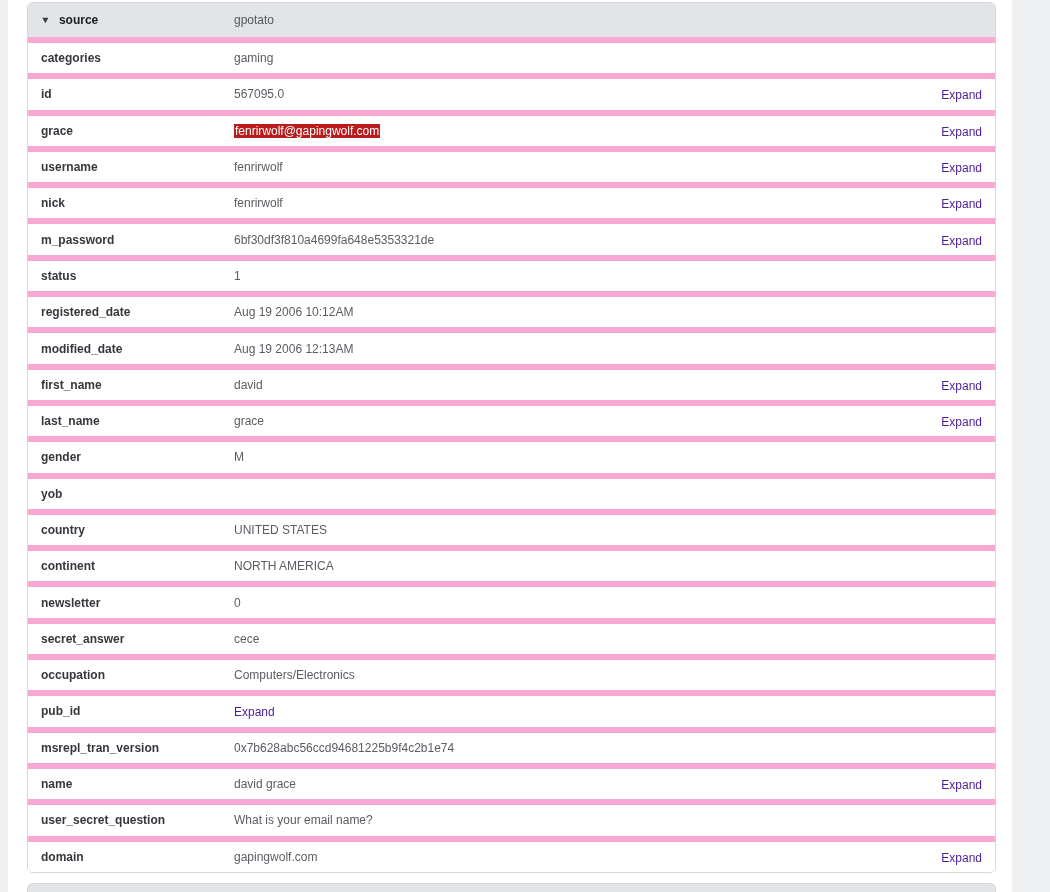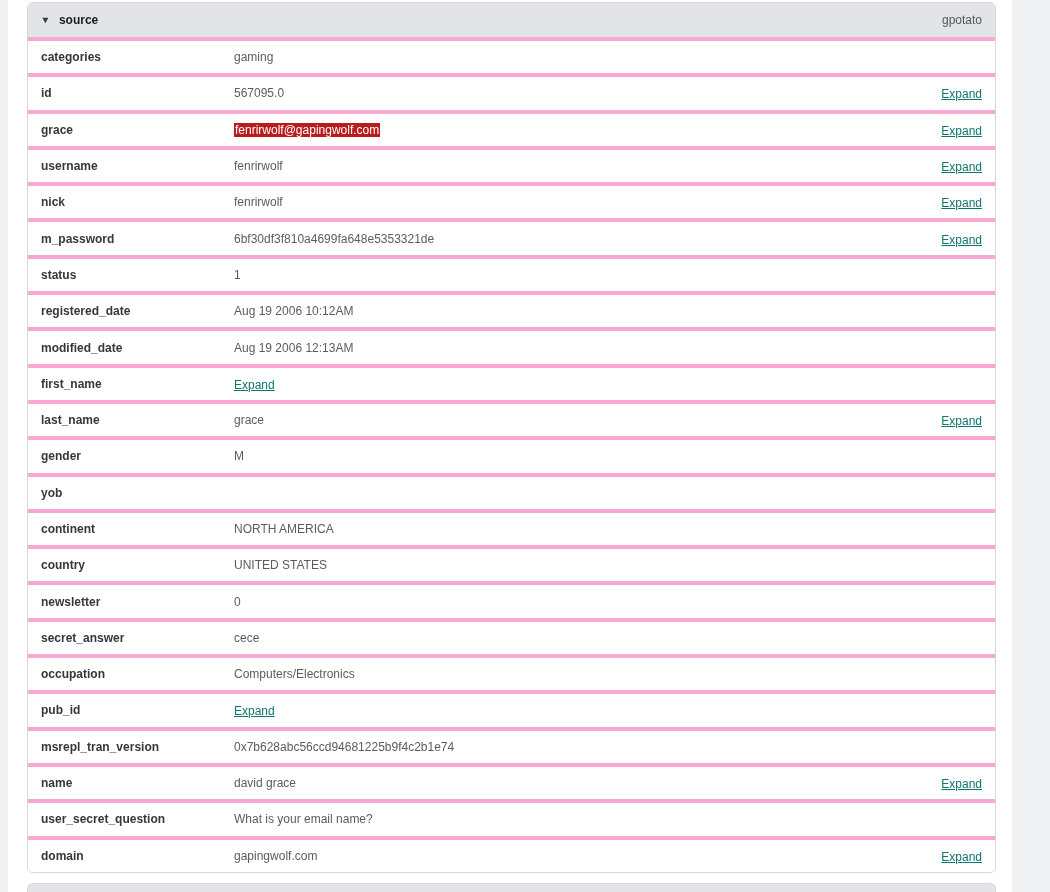--- a/index.html
+++ b/index.html
@@ -15,21 +15,21 @@
   }
   .record-table{
     position:absolute;left:19px;top:2px;width:969px;
     box-sizing:border-box;
     border:1px solid #d6d7da;border-radius:6px;
     background:#ffffff;overflow:hidden;
   }
   .row{
     display:flex;align-items:center;
     height:36.3px;box-sizing:border-box;
-    border-top:4px solid #f9a8d4;
+    border-top:6px solid #f9a8d4;
     background:#ffffff;
   }
   .row.header-row{
     height:34px;border-top:none;
     background:#e3e4e8;
     cursor:pointer;
   }
   .cell-field{
     box-sizing:border-box;width:206px;flex-shrink:0;
     padding-left:13px;
@@ -38,29 +38,29 @@
   }
   .header-row .cell-field{color:#1b1d22;display:flex;align-items:center;}
   .collapse-caret{
     font-size:9px;color:#3a3c41;margin-right:9px;line-height:1;
     transform:scaleX(1.15);
   }
   .cell-value{
     flex:1;font-size:12px;font-weight:normal;color:#5a5c62;
     white-space:nowrap;overflow:hidden;
   }
-  .header-row .cell-value{color:#55575d;text-align:right;}
+  .header-row .cell-value{color:#55575d;}
   .selected{
     background:#b91c1c;color:#ffffff;padding:1.5px 1px;
   }
   .cell-expand{
     flex-shrink:0;padding-right:13px;text-align:right;
   }
   .expand-link{
-    font-size:12px;color:#0f766e;text-decoration:underline;cursor:pointer;
+    font-size:12px;color:#4c1d95;cursor:pointer;
   }
   .next-section-header{
     position:absolute;left:19px;top:883px;width:969px;height:24px;
     box-sizing:border-box;
     background:#e3e4e8;border:1px solid #d6d7da;border-bottom:none;
     border-radius:6px 6px 0 0;
   }
 </style>
 </head>
 <body>
@@ -146,20 +146,21 @@
   <div class="row">
     <div class="cell-field">modified_date</div>
     <div class="cell-value">Aug 19 2006 12:13AM</div>
     <div class="cell-expand">
       
     </div>
   </div>
 
   <div class="row">
     <div class="cell-field">first_name</div>
+    <div class="cell-value">david</div>
     <div class="cell-expand">
       <a class="expand-link">Expand</a>
     </div>
   </div>
 
   <div class="row">
     <div class="cell-field">last_name</div>
     <div class="cell-value">grace</div>
     <div class="cell-expand">
       <a class="expand-link">Expand</a>
@@ -175,36 +176,36 @@
   </div>
 
   <div class="row">
     <div class="cell-field">yob</div>
     <div class="cell-expand">
       
     </div>
   </div>
 
   <div class="row">
+    <div class="cell-field">country</div>
+    <div class="cell-value">UNITED STATES</div>
+    <div class="cell-expand">
+      
+    </div>
+  </div>
+
+  <div class="row">
     <div class="cell-field">continent</div>
     <div class="cell-value">NORTH AMERICA</div>
     <div class="cell-expand">
       
     </div>
   </div>
 
   <div class="row">
-    <div class="cell-field">country</div>
-    <div class="cell-value">UNITED STATES</div>
-    <div class="cell-expand">
-      
-    </div>
-  </div>
-
-  <div class="row">
     <div class="cell-field">newsletter</div>
     <div class="cell-value">0</div>
     <div class="cell-expand">
       
     </div>
   </div>
 
   <div class="row">
     <div class="cell-field">secret_answer</div>
     <div class="cell-value">cece</div>

